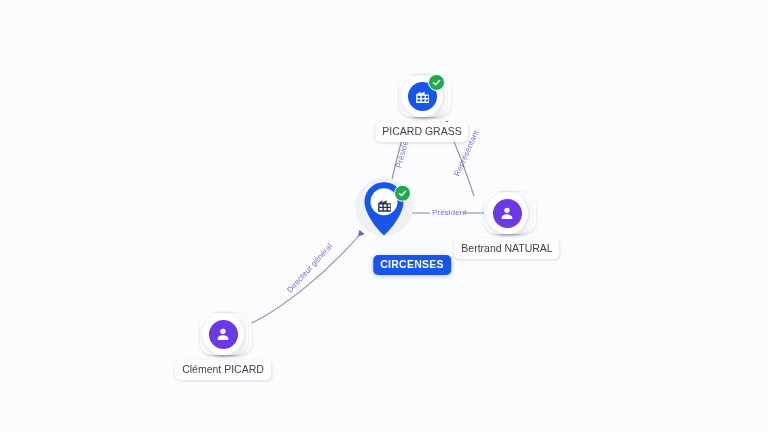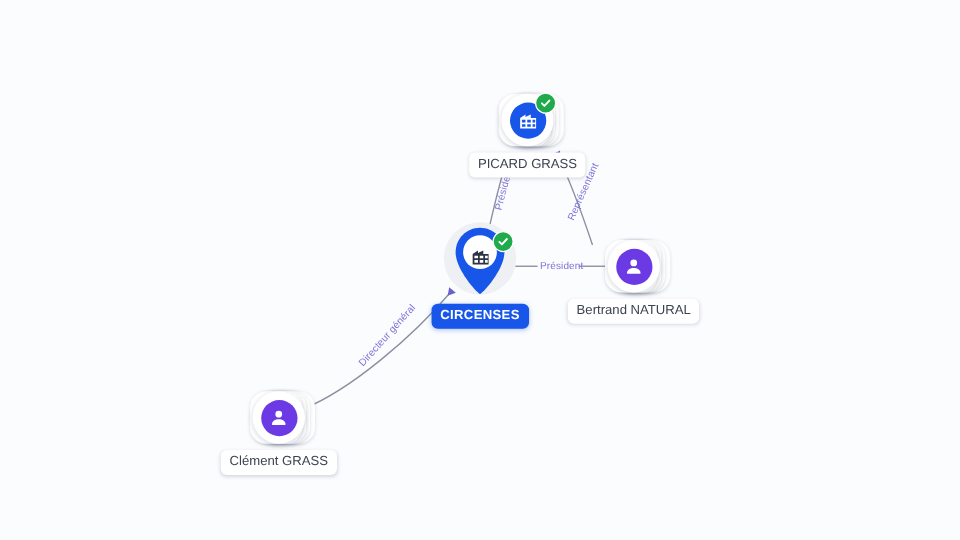--- a/index.html
+++ b/index.html
@@ -246,21 +246,21 @@
             <path d="M3 21V9l6-4v3l6-3v4h6v12H3zm2-2h4v-3H5v3zm0-5h4v-3H5v3zm6 5h4v-3h-4v3zm0-5h4v-3h-4v3zm6 5h3v-3h-3v3zm0-5h3v-3h-3v3z"></path>
           </svg>
         </div>
         <div class="badge-check on-pin">
           <svg width="9" height="9" viewBox="0 0 24 24" fill="none" stroke="#ffffff" stroke-width="4" stroke-linecap="round" stroke-linejoin="round">
             <path d="M4 12.5 L9.5 18 L20 6.5"></path>
           </svg>
         </div>
       </div>
     </div>
-    <div class="node-label primary" style="top:30px;">CIRCENSES</div>
+    <div class="node-label primary" style="top:42px;margin-left:28px;">CIRCENSES</div>
   </div>
 
   <div class="node" style="left:507px; top:213px;">
     <div class="node-visual">
       <div class="stack">
         <i></i>
           <i></i>
           <i></i>
           <i></i>
       </div>
@@ -286,16 +286,16 @@
       </div>
       <div class="avatar-circle">
         <div class="avatar-inner person">
           <svg width="16" height="16" viewBox="0 0 24 24" fill="#ffffff">
             <circle cx="12" cy="8" r="4"></circle>
             <path d="M12 14c-4.4 0-8 2.4-8 5.2V21h16v-1.8C20 16.4 16.4 14 12 14z"></path>
           </svg>
         </div>
       </div>
     </div>
-    <div class="node-label plain" style="top:26px;">Clément GRASS</div>
+    <div class="node-label plain" style="top:26px;">Clément PICARD</div>
   </div>
 
 </div>
 
 </body></html>

